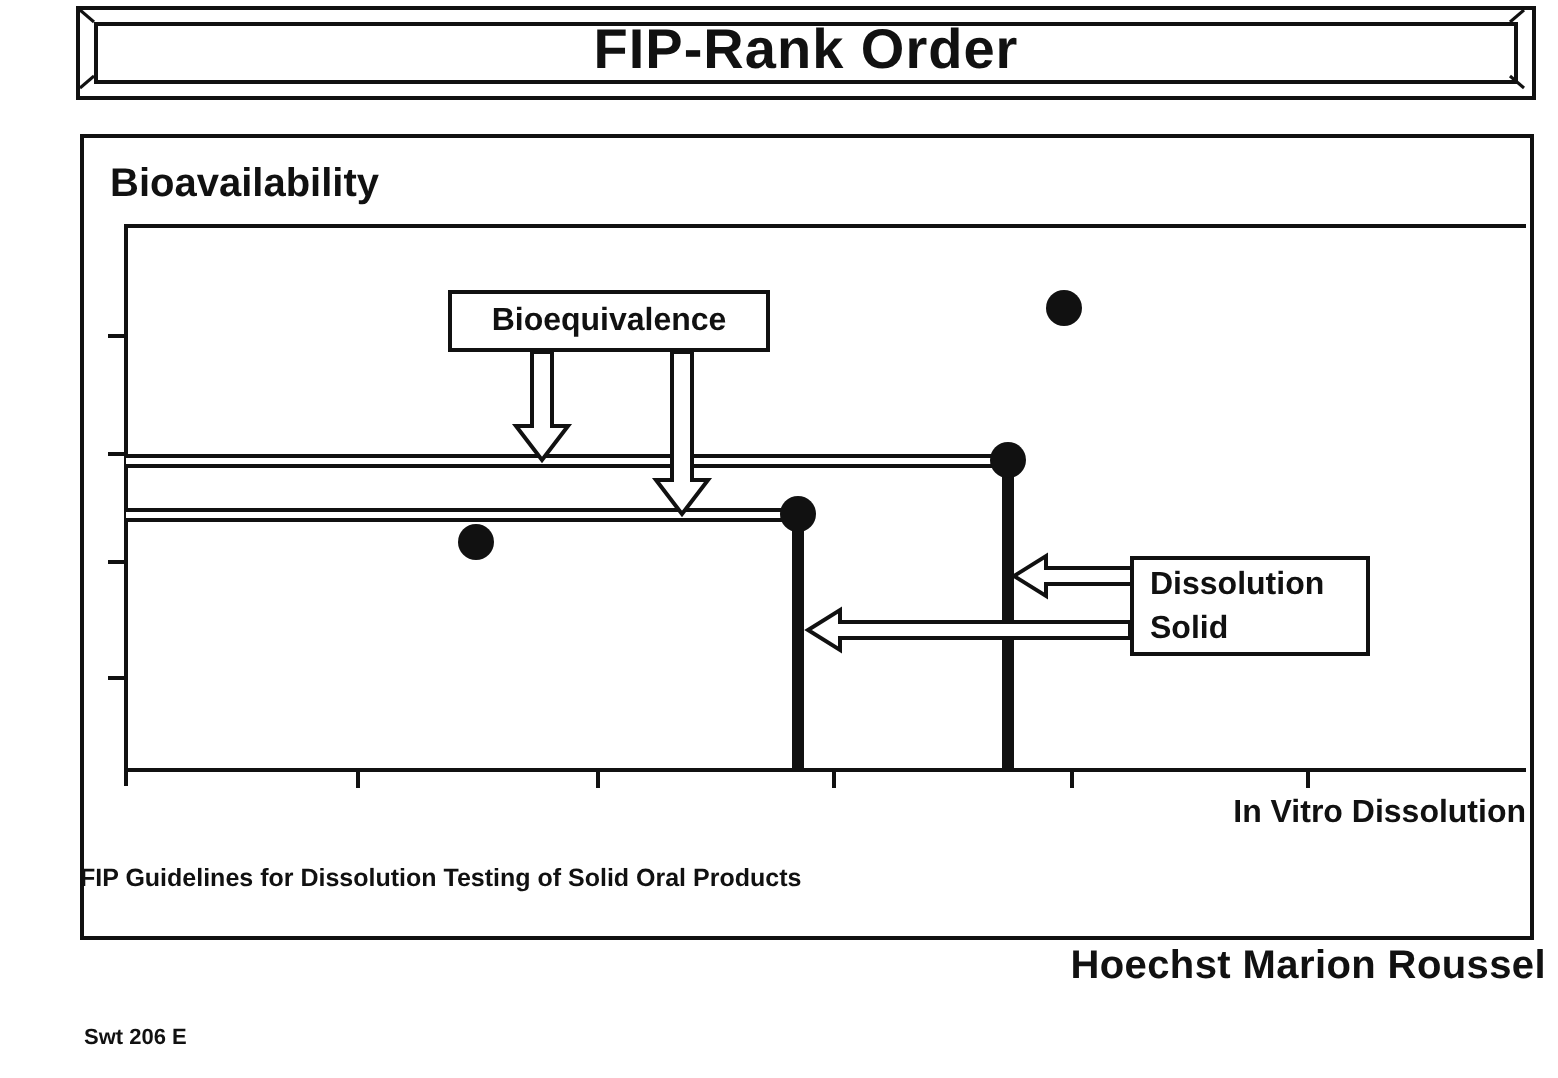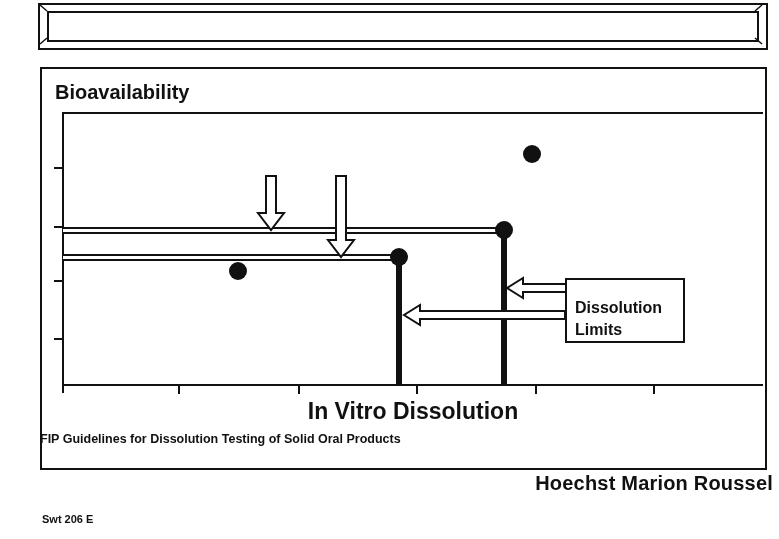--- a/index.html
+++ b/index.html
@@ -25,41 +25,42 @@
   
   .limit-line{position:absolute;height:3px;background:#fff;
     border-top:2px solid #111;border-bottom:2px solid #111;}
   .vbar{position:absolute;width:6px;background:#111;}
   .dot{position:absolute;width:18px;height:18px;border-radius:50%;background:#111;}
   
   .anno-box{border:2px solid #111;background:#fff;font-weight:bold;}
   .bioeq-box{left:224px;top:145px;width:157px;height:27px;text-align:center;
     font-size:16px;line-height:27px;}
   .disso-box{left:565px;top:278px;width:108px;height:44px;font-size:16px;
-    line-height:22px;padding-left:8px;padding-top:17px;}
+    line-height:22px;padding-left:8px;padding-top:2px;}
   .arrow-svg{position:absolute;overflow:visible;}
   
-  .x-label{left:63px;top:398px;width:700px;text-align:center;font-size:23px;font-weight:bold;}
+  .x-label{left:63px;top:398px;width:700px;text-align:right;font-size:16px;font-weight:bold;}
   .caption{left:40px;top:432px;width:723px;text-align:left;font-size:12.5px;font-weight:bold;}
   .brand{right:6px;top:472px;font-size:20px;font-weight:bold;letter-spacing:0.2px;}
   .footer-code{left:42px;top:487px;font-size:11px;font-weight:bold;margin-top:26px;}
 </style>
 </head>
 <body>
 
 <div class="slide">
 
   <div class="abs title-frame">
     <svg class="arrow-svg" style="left:0;top:0;" width="722" height="39" viewBox="0 0 722 39">
       <line x1="0" y1="0" x2="7" y2="6" stroke="#111" stroke-width="1.5"></line>
       <line x1="722" y1="0" x2="715" y2="6" stroke="#111" stroke-width="1.5"></line>
       <line x1="0" y1="39" x2="7" y2="33" stroke="#111" stroke-width="1.5"></line>
       <line x1="722" y1="39" x2="715" y2="33" stroke="#111" stroke-width="1.5"></line>
     </svg>
     <div class="title-frame-inner"></div>
+    <div class="slide-title">FIP-Rank Order</div>
   </div>
 
   <div class="abs chart-frame"></div>
 
   <div class="abs y-label">Bioavailability</div>
 
   <div class="abs plot-top"></div>
   <div class="abs axis-y"></div>
   <div class="abs axis-x"></div>
 
@@ -76,30 +77,33 @@
       <div class="limit-line" style="left: 63px; width: 441px; top: 226.96px;"></div>
       <div class="limit-line" style="left: 63px; width: 336px; top: 254.16px;"></div>
       <div class="vbar" style="left: 396px; top: 257.16px; height: 127.84px;"></div>
       <div class="vbar" style="left: 501px; top: 229.96px; height: 155.04px;"></div>
       <div class="dot" style="left: 229px; top: 261.76px;"></div>
       <div class="dot" style="left: 390px; top: 248.16px;"></div>
       <div class="dot" style="left: 495px; top: 220.96px;"></div>
       <div class="dot" style="left: 523px; top: 144.8px;"></div>
     </div>
 
+  <div class="abs anno-box bioeq-box">
+    <span>Bioequivalence</span>
+  </div>
   <svg class="arrow-svg" style="left:257px;top:176px;" width="28" height="56" viewBox="0 0 28 56">
     <polygon points="9,0 9,37 1,37 14,54 27,37 19,37 19,0" fill="#fff" stroke="#111" stroke-width="2"></polygon>
   </svg>
   <svg class="arrow-svg" style="left:327px;top:176px;" width="28" height="83" viewBox="0 0 28 83">
     <polygon points="9,0 9,64 1,64 14,81 27,64 19,64 19,0" fill="#fff" stroke="#111" stroke-width="2"></polygon>
   </svg>
 
   <div class="abs anno-box disso-box">
     <div>Dissolution</div>
-    <div>Limits</div>
+    <div>Solid</div>
   </div>
   <svg class="arrow-svg" style="left:506px;top:277px;" width="61" height="23" viewBox="0 0 61 23">
     <polygon points="60,7 17,7 17,1 1,11 17,21 17,15 60,15" fill="#fff" stroke="#111" stroke-width="2"></polygon>
   </svg>
   <svg class="arrow-svg" style="left:403px;top:304px;" width="163" height="23" viewBox="0 0 163 23">
     <polygon points="162,7 17,7 17,1 1,11 17,21 17,15 162,15" fill="#fff" stroke="#111" stroke-width="2"></polygon>
   </svg>
 
   <div class="abs x-label">In Vitro Dissolution</div>
   <div class="abs caption">FIP Guidelines for Dissolution Testing of Solid Oral Products</div>

